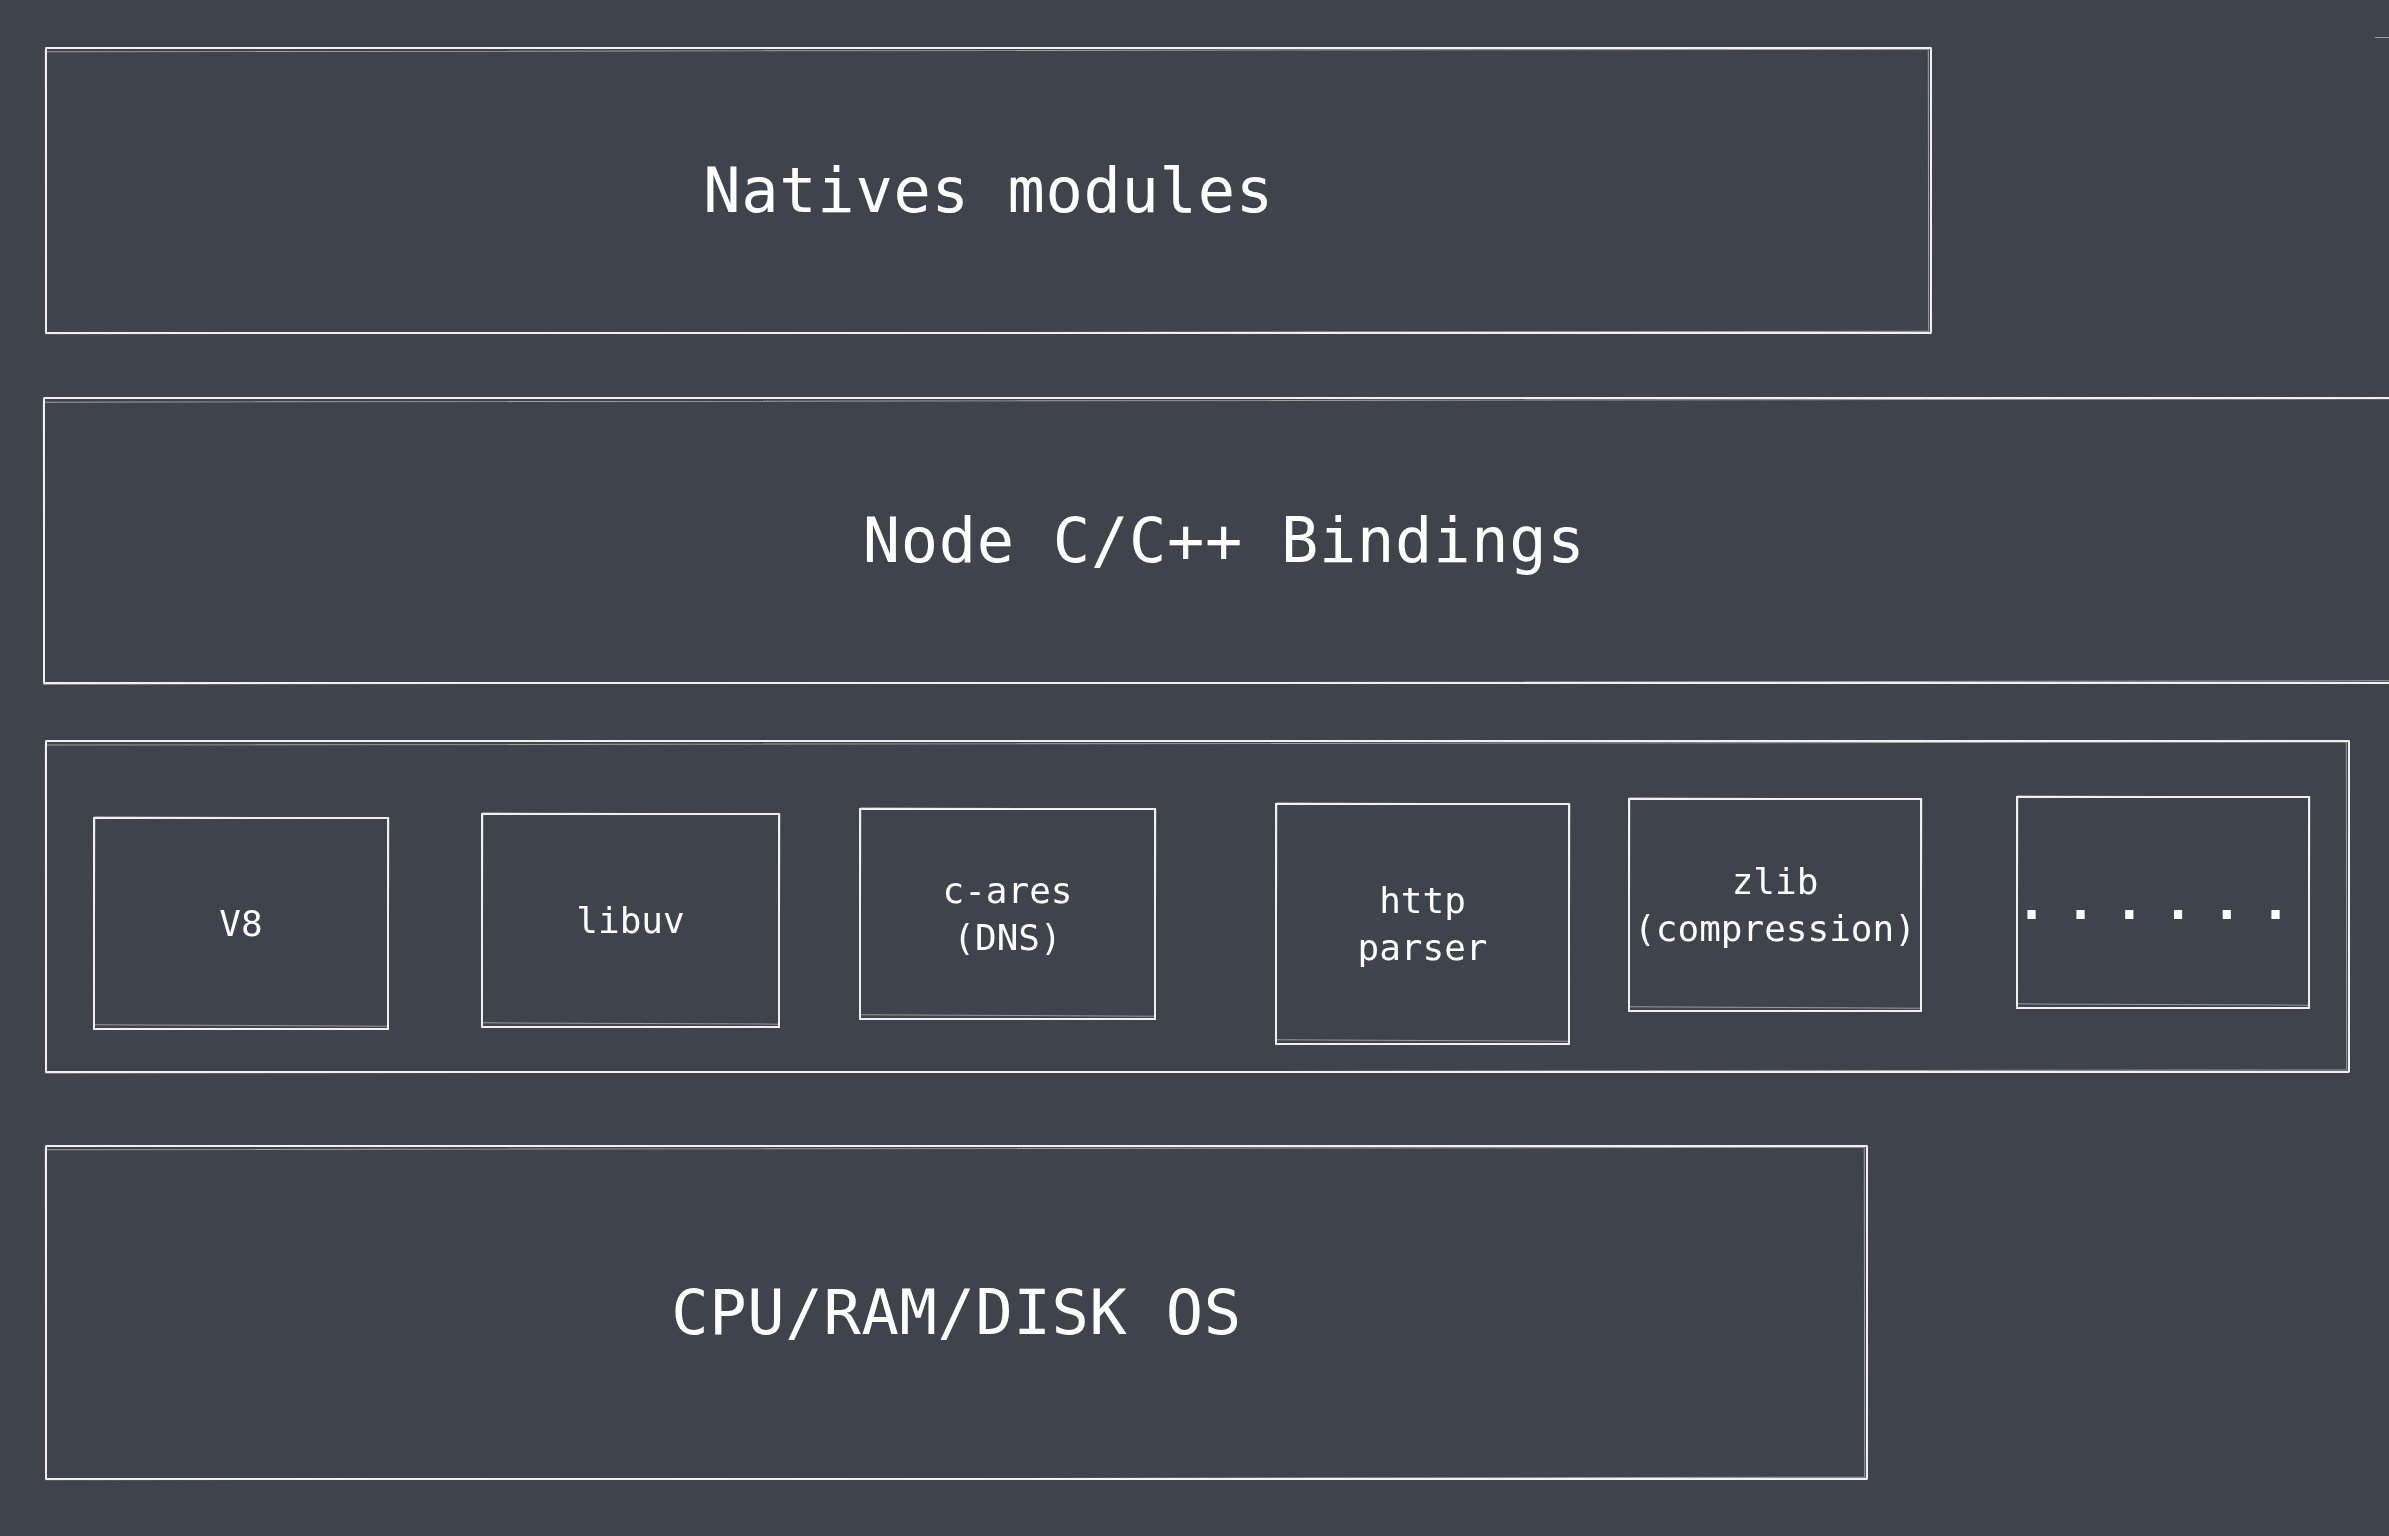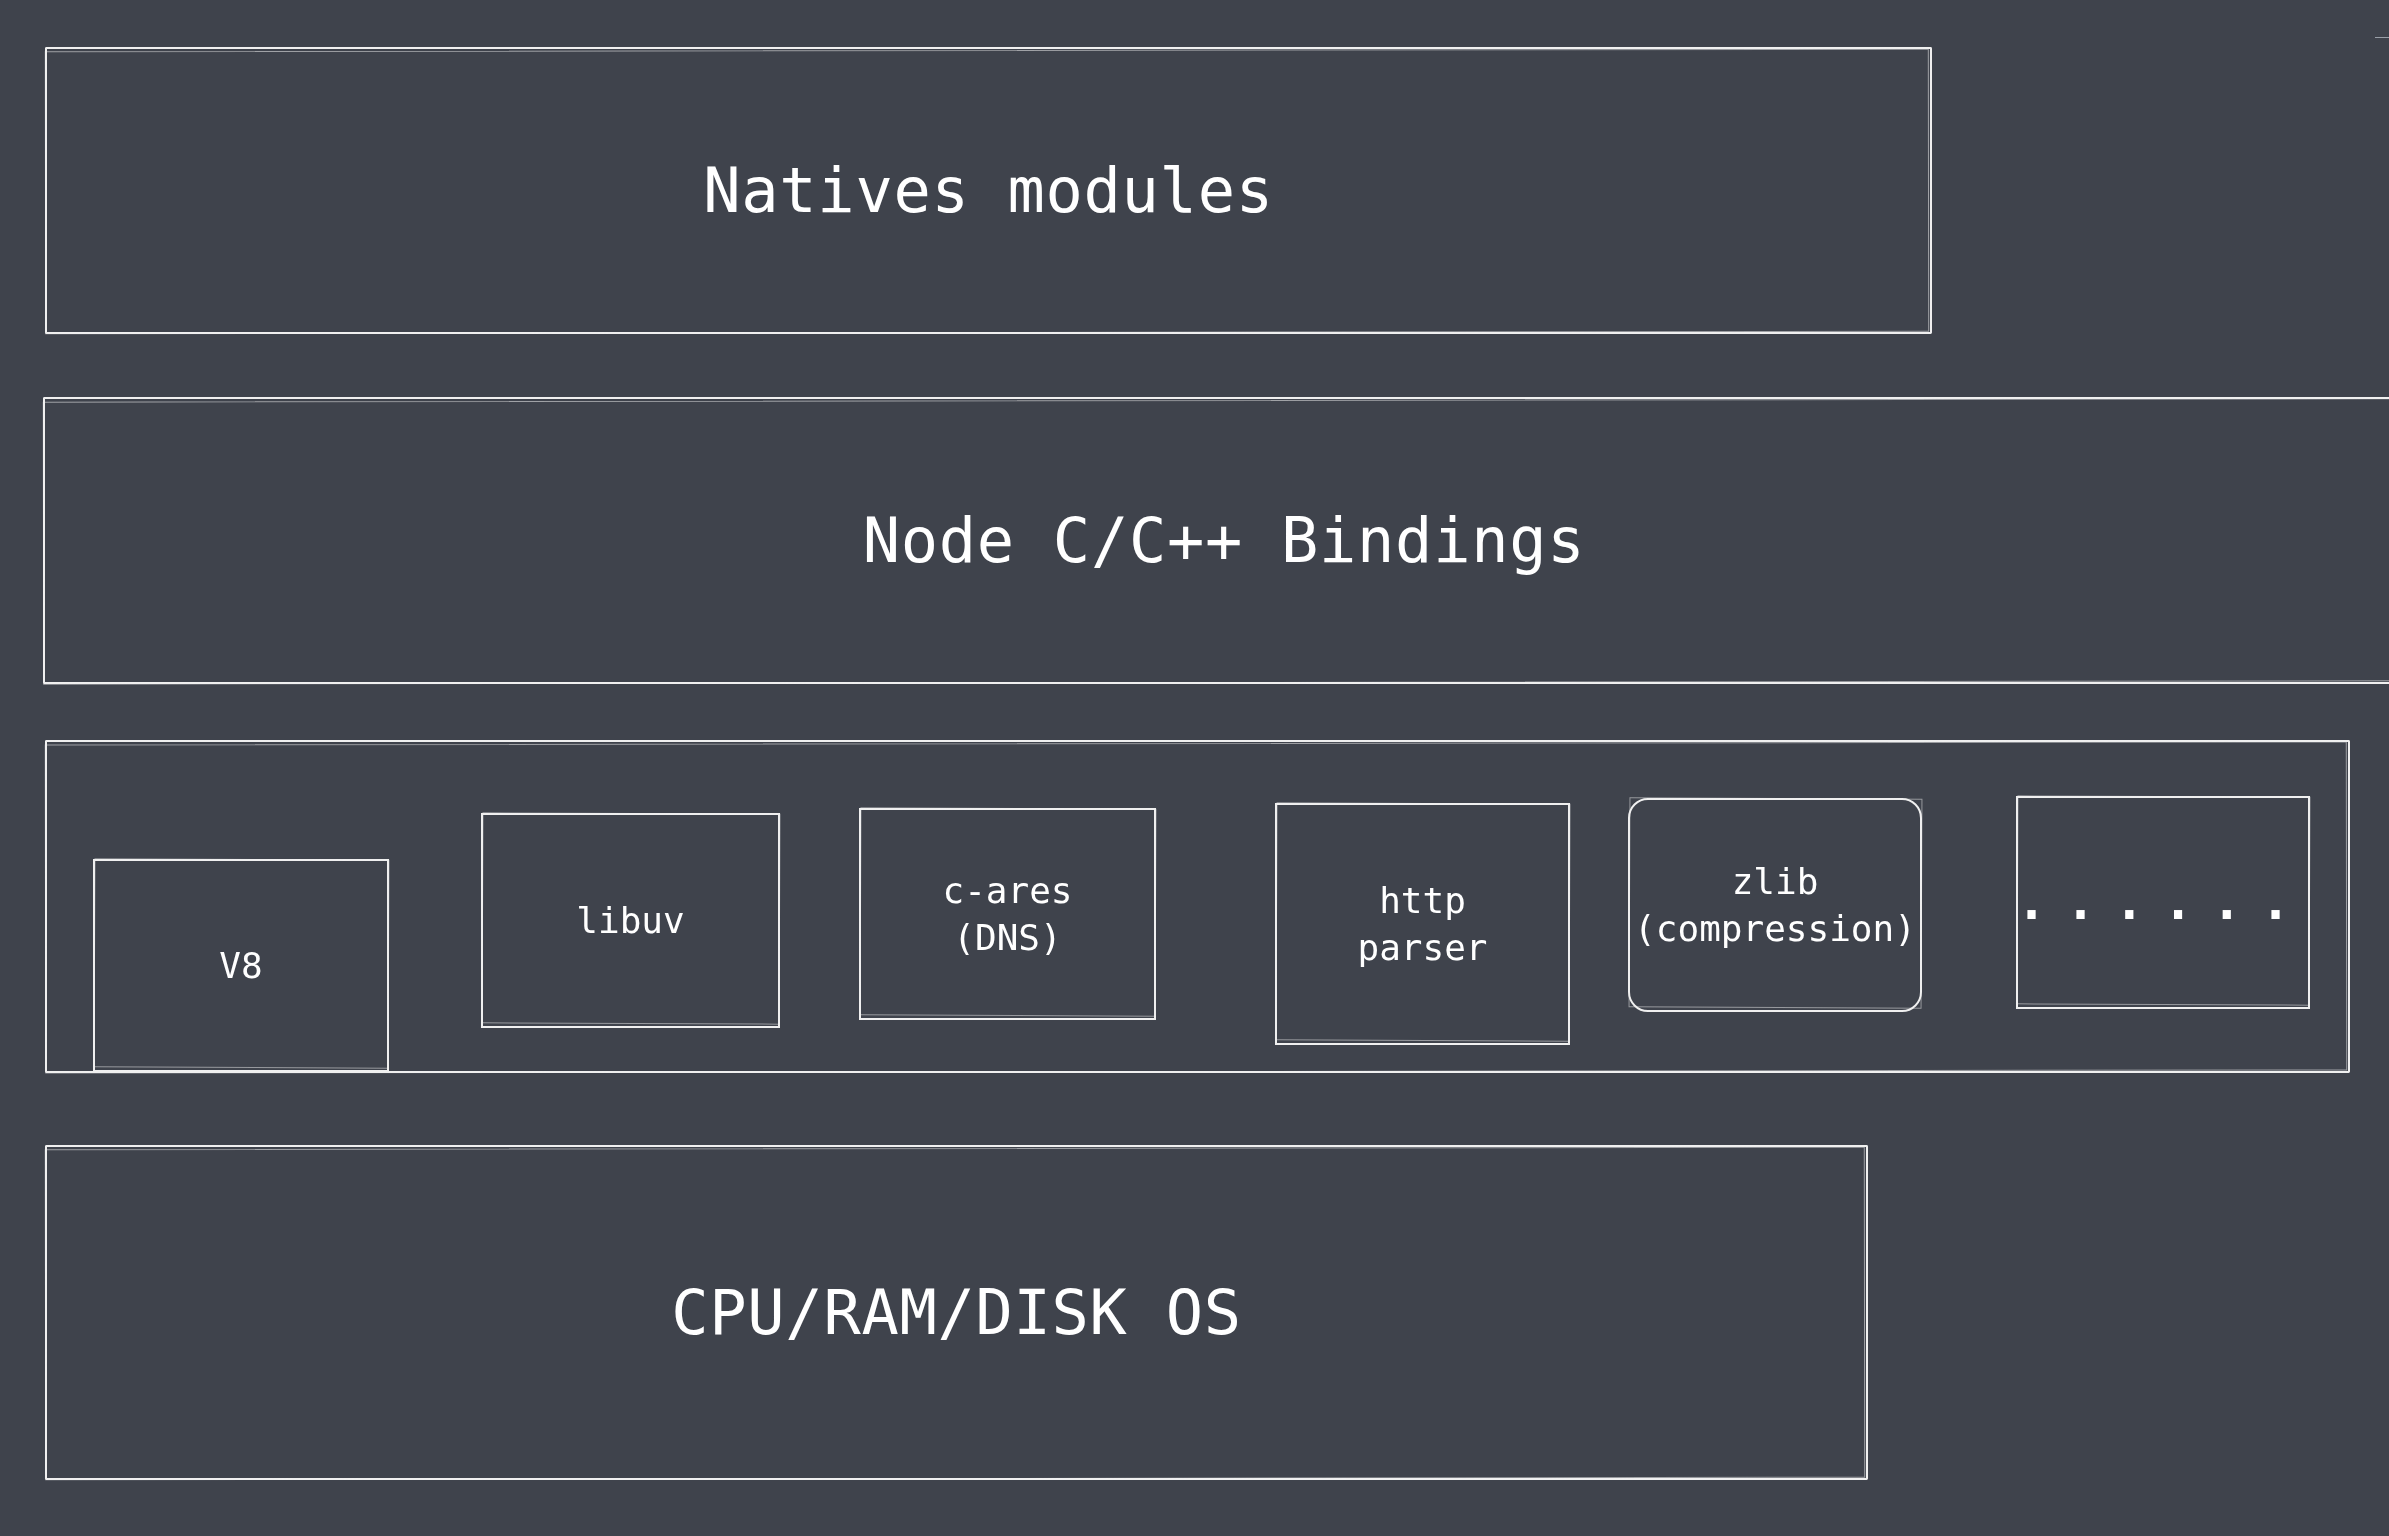--- a/index.html
+++ b/index.html
@@ -74,25 +74,25 @@
     width: 14.4px;
     height: 1.4px;
     background: #9aa0a8;
   }
 
   #layer-natives { left: 45px; top: 47px; width: 1887px; height: 287px; }
   #layer-bindings { left: 43px; top: 397px; width: 2362px; height: 287px; }
   #layer-deps { left: 45px; top: 740px; width: 2305px; height: 333px; }
   #layer-os { left: 45px; top: 1145px; width: 1823px; height: 335px; }
 
-  #dep-v8 { left: 93px; top: 817px; width: 296px; height: 213px; margin-top: 42px; }
+  #dep-v8 { left: 93px; top: 817px; width: 296px; height: 213px; }
   #dep-libuv { left: 481px; top: 813px; width: 299px; height: 215px; }
   #dep-cares { left: 859px; top: 808px; width: 297px; height: 212px; }
   #dep-http { left: 1275px; top: 803px; width: 295px; height: 242px; }
-  #dep-zlib { left: 1628px; top: 798px; width: 294px; height: 214px; border-radius: 20px; }
+  #dep-zlib { left: 1628px; top: 798px; width: 294px; height: 214px; }
   #dep-more { left: 2016px; top: 796px; width: 294px; height: 213px; }
 </style>
 </head>
 <body>
 
 <div class="stray"></div>
 
 <div id="layer-natives" class="box">
   <span class="layer-label">Natives modules</span>
 </div>

